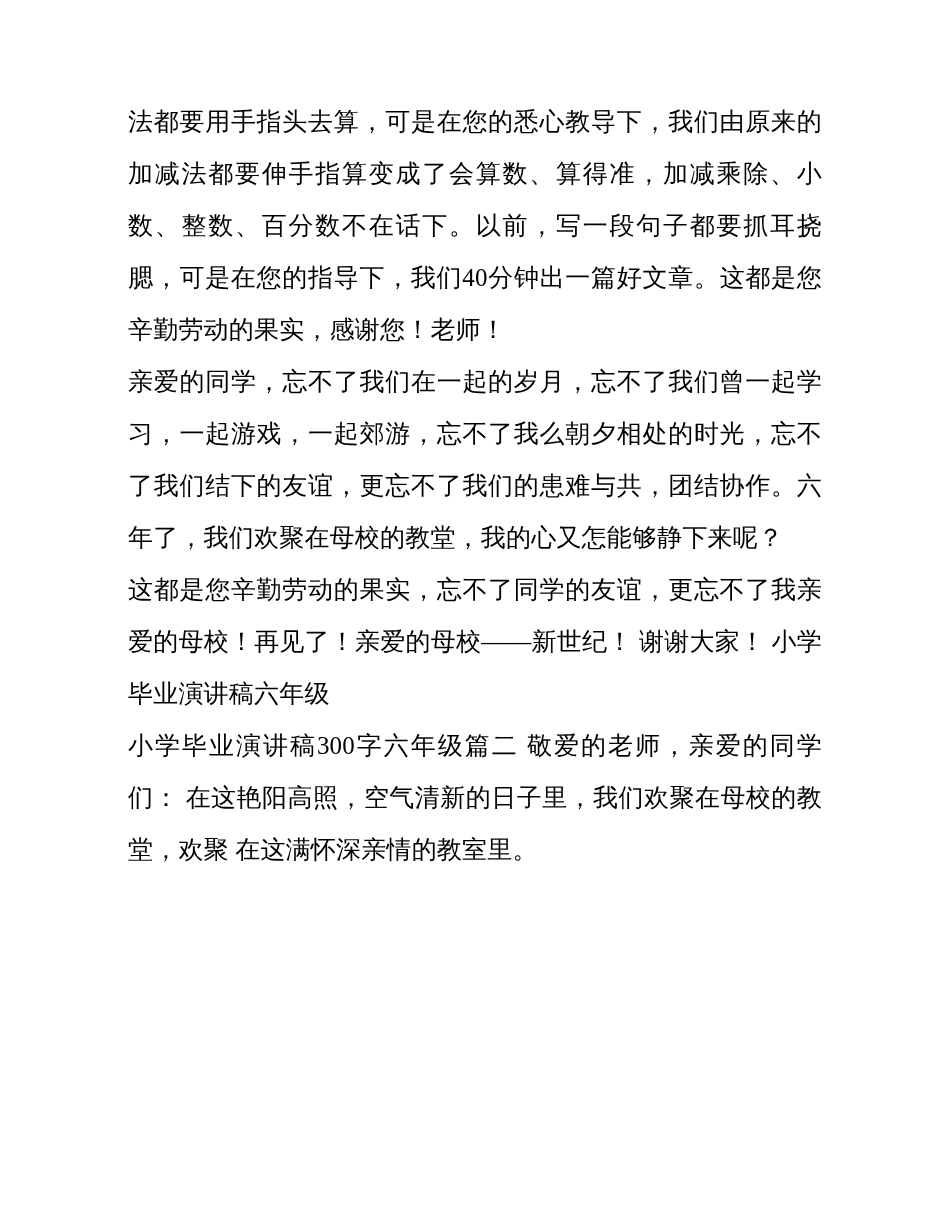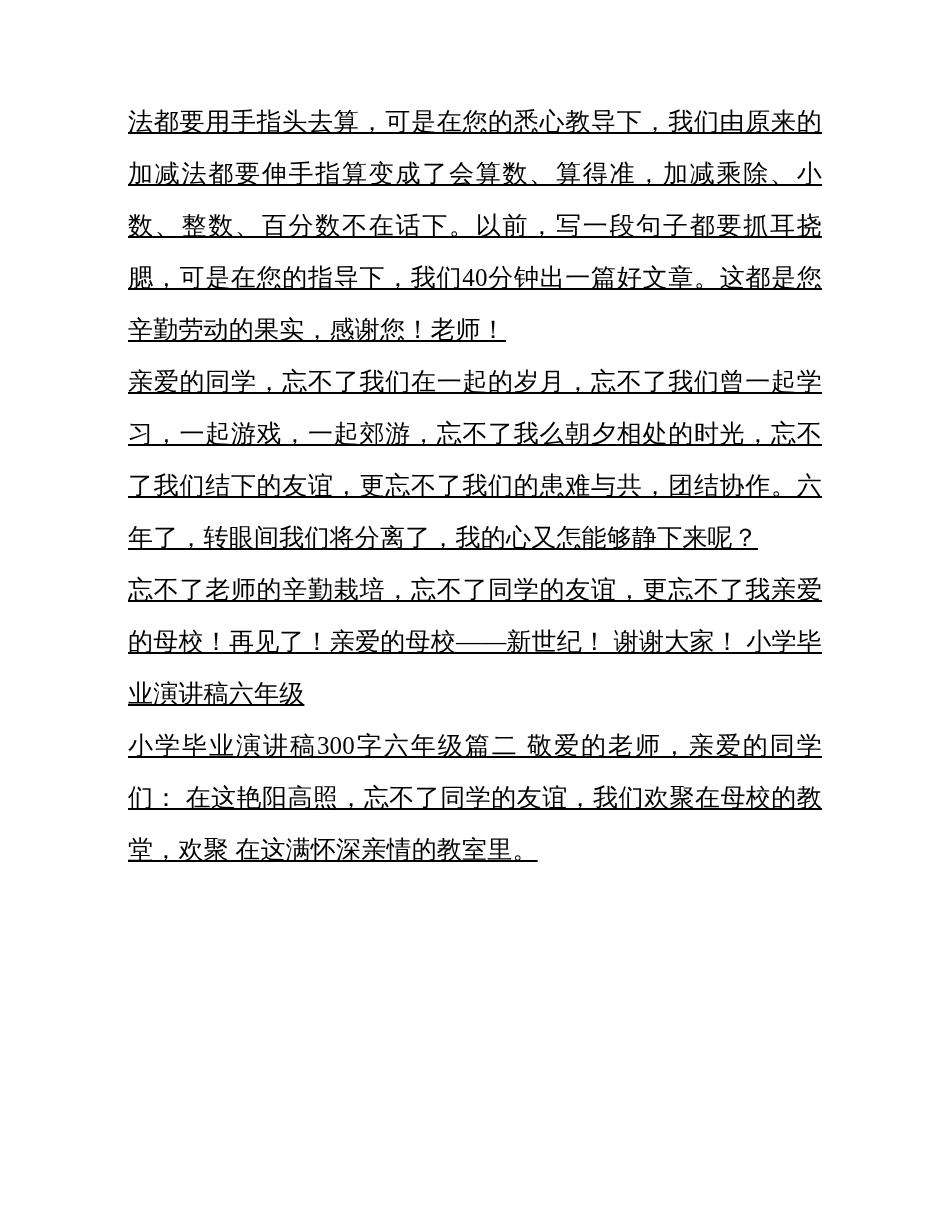--- a/index.html
+++ b/index.html
@@ -13,38 +13,37 @@
     font-family: "Liberation Serif", "DejaVu Serif", serif;
     color: #000000;
     overflow: hidden;
   }
   .page {
     box-sizing: border-box;
     width: 950px;
     height: 1229px;
     padding: 96px 128px 40px 128px;
     background: #ffffff;
-    text-decoration: underline;
   }
   .doc-body {
     display: block;
   }
   .para {
     margin: 0 0 0 0;
     font-size: 25px;
     line-height: 52px;
     text-align: justify;
     text-justify: inter-ideograph;
     letter-spacing: 0.2px;
     word-break: break-all;
   }
 </style>
 </head>
 <body>
 
 <div class="page">
   <div class="doc-body">
     <p class="para">法都要用手指头去算，可是在您的悉心教导下，我们由原来的加减法都要伸手指算变成了会算数、算得准，加减乘除、小数、整数、百分数不在话下。以前，写一段句子都要抓耳挠腮，可是在您的指导下，我们40分钟出一篇好文章。这都是您辛勤劳动的果实，感谢您！老师！</p>
-    <p class="para">亲爱的同学，忘不了我们在一起的岁月，忘不了我们曾一起学习，一起游戏，一起郊游，忘不了我么朝夕相处的时光，忘不了我们结下的友谊，更忘不了我们的患难与共，团结协作。六年了，转眼间我们将分离了，我的心又怎能够静下来呢？</p>
-    <p class="para">忘不了老师的辛勤栽培，忘不了同学的友谊，更忘不了我亲爱的母校！再见了！亲爱的母校——新世纪！ 谢谢大家！ 小学毕业演讲稿六年级</p>
-    <p class="para">小学毕业演讲稿300字六年级篇二 敬爱的老师，亲爱的同学们： 在这艳阳高照，忘不了同学的友谊，我们欢聚在母校的教堂，欢聚 在这满怀深亲情的教室里。</p>
+    <p class="para">亲爱的同学，忘不了我们在一起的岁月，忘不了我们曾一起学习，一起游戏，一起郊游，忘不了我么朝夕相处的时光，忘不了我们结下的友谊，更忘不了我们的患难与共，团结协作。六年了，我们欢聚在母校的教堂，我的心又怎能够静下来呢？</p>
+    <p class="para">这都是您辛勤劳动的果实，忘不了同学的友谊，更忘不了我亲爱的母校！再见了！亲爱的母校——新世纪！ 谢谢大家！ 小学毕业演讲稿六年级</p>
+    <p class="para">小学毕业演讲稿300字六年级篇二 敬爱的老师，亲爱的同学们： 在这艳阳高照，空气清新的日子里，我们欢聚在母校的教堂，欢聚 在这满怀深亲情的教室里。</p>
   </div>
 </div>
 
 </body></html>

